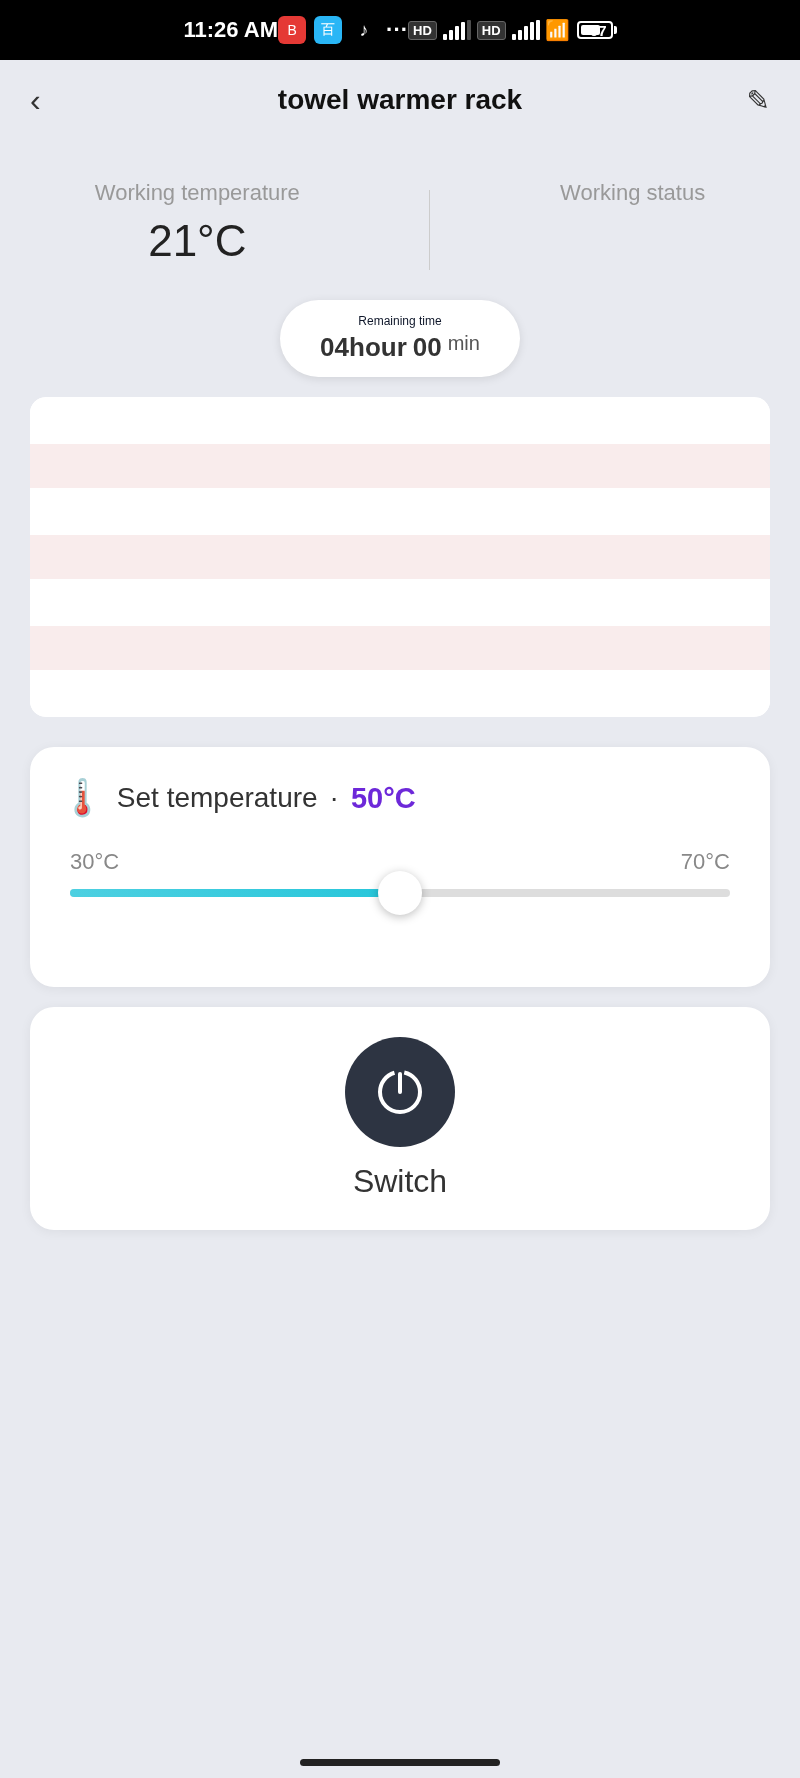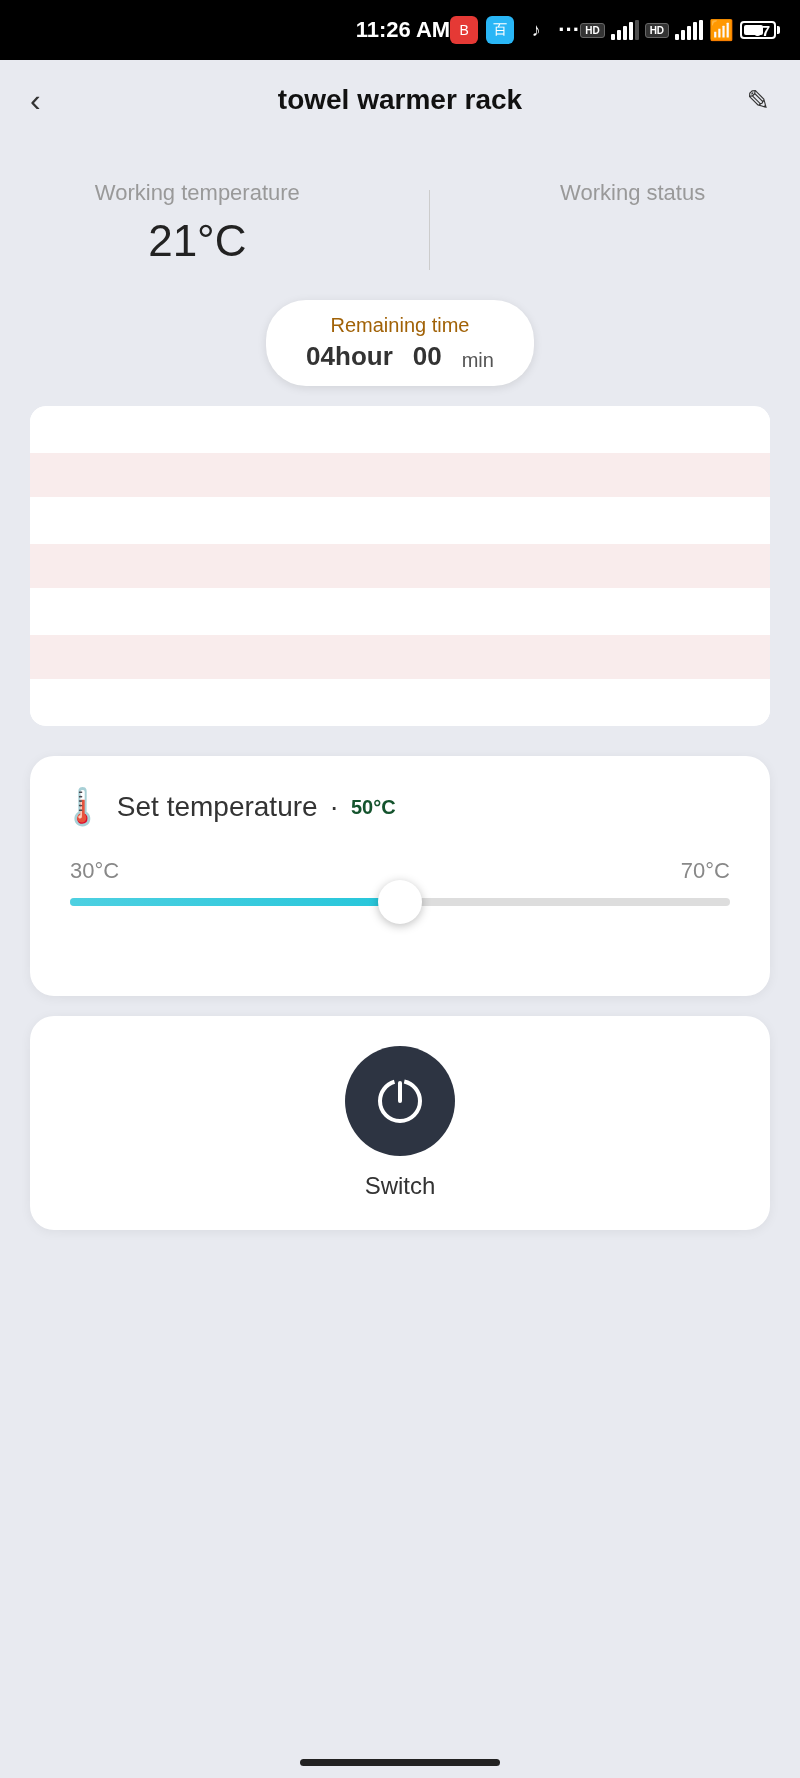--- a/index.html
+++ b/index.html
@@ -13,21 +13,21 @@
       overflow-x: hidden;
     }
 
     
     .status-bar {
       width: 800px;
       height: 60px;
       background: #000;
       display: flex;
       align-items: center;
-      justify-content: flex-end;
+      justify-content: center;
       padding: 0 20px;
       color: #fff;
     }
     .status-time {
       font-size: 22px;
       font-weight: 600;
     }
     .status-icons {
       display: flex;
       align-items: center;
@@ -66,21 +66,21 @@
       justify-content: center;
       font-size: 18px;
       color: white;
     }
     .status-right {
       display: flex;
       align-items: center;
       gap: 6px;
     }
     .hd-badge {
-      font-size: 10px;
+      font-size: 13px;
       font-weight: 700;
       background: #333;
       border: 1px solid #666;
       border-radius: 3px;
       padding: 1px 4px;
     }
     .battery-body {
       width: 36px;
       height: 18px;
       border: 2px solid #fff;
@@ -181,22 +181,22 @@
       margin-bottom: 20px;
     }
     .timer-pill {
       background: white;
       border-radius: 40px;
       padding: 14px 40px;
       text-align: center;
       box-shadow: 0 2px 10px rgba(0,0,0,0.1);
     }
     .timer-label {
-      font-size: 20px;
-      color: #a16207;
+      font-size: 12px;
+      color: #0f172a;
       margin-bottom: 4px;
     }
     .timer-value {
       font-size: 26px;
       font-weight: 600;
       color: #333;
     }
     .timer-unit {
       font-size: 20px;
       color: #555;
@@ -250,23 +250,23 @@
     }
     .temp-title {
       font-size: 28px;
       color: #333;
     }
     .temp-dot {
       color: #333;
       font-size: 28px;
     }
     .temp-set-value {
-      font-size: 20px;
+      font-size: 29px;
       font-weight: 600;
-      color: #14532d;
+      color: #6d28d9;
     }
     .slider-container {
       position: relative;
       padding: 0 10px;
     }
     .slider-labels {
       display: flex;
       justify-content: space-between;
       margin-bottom: 14px;
       font-size: 22px;
@@ -338,21 +338,21 @@
     .control-btn-light {
       width: 110px;
       height: 110px;
       background: #e8eaf0;
       border-radius: 50%;
       display: flex;
       align-items: center;
       justify-content: center;
     }
     .control-label {
-      font-size: 24px;
+      font-size: 32px;
       color: #333;
     }
 
     
     .power-svg {
       width: 56px;
       height: 56px;
     }
     .hourglass-svg {
       width: 52px;
@@ -441,21 +441,21 @@
     </div>
     <div class="status-divider"></div>
     <div class="status-item">
       <div class="status-label">Working status</div>
     </div>
   </div>
 
   <div class="timer-container">
     <div class="timer-pill">
       <div class="timer-label">Remaining time</div>
-      <div style="display:flex;align-items:flex-end;gap:20px">
+      <div style="display:flex;align-items:flex-start;gap:6px">
         <span class="timer-value">04hour</span>
         <span class="timer-value">00</span>
         <span class="timer-unit">min</span>
       </div>
     </div>
   </div>
 
   <div class="picker-container">
     <div class="picker-rows">
       <div class="picker-row picker-row-white"></div>

